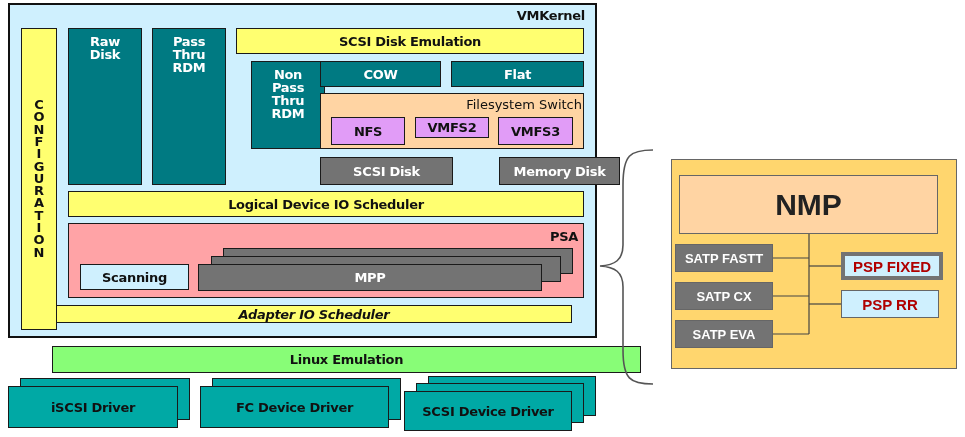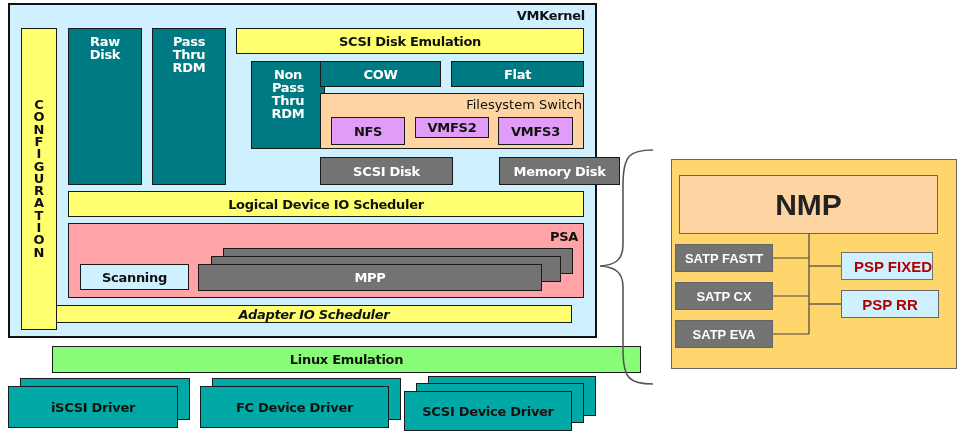--- a/index.html
+++ b/index.html
@@ -156,18 +156,18 @@
 <div class="bx navy center nmp-side" style="left:675px;top:244px;width:98px;height:28px;border:1px solid #666;">
   <span style="font-weight:bold;font-size:13px;">SATP FASTT</span>
 </div>
 <div class="bx navy center nmp-side" style="left:675px;top:282px;width:98px;height:28px;border:1px solid #666;">
   <span style="font-weight:bold;font-size:13px;">SATP CX</span>
 </div>
 <div class="bx navy center nmp-side" style="left:675px;top:320px;width:98px;height:28px;border:1px solid #666;">
   <span style="font-weight:bold;font-size:13px;">SATP EVA</span>
 </div>
 
-<div class="bx ltblue center nmp-side" style="left:841px;top:252px;width:92px;height:28px;border:1px solid #737373;justify-content:flex-end;">
+<div class="bx ltblue center nmp-side" style="left:841px;top:252px;width:102px;height:28px;border:4px solid #737373;">
   <span style="font-weight:bold;font-size:15px;color:#b00000;">PSP FIXED</span>
 </div>
 <div class="bx ltblue center nmp-side" style="left:841px;top:290px;width:98px;height:28px;border:1px solid #666;">
   <span style="font-weight:bold;font-size:15px;color:#b00000;">PSP RR</span>
 </div>
 
 </body></html>

